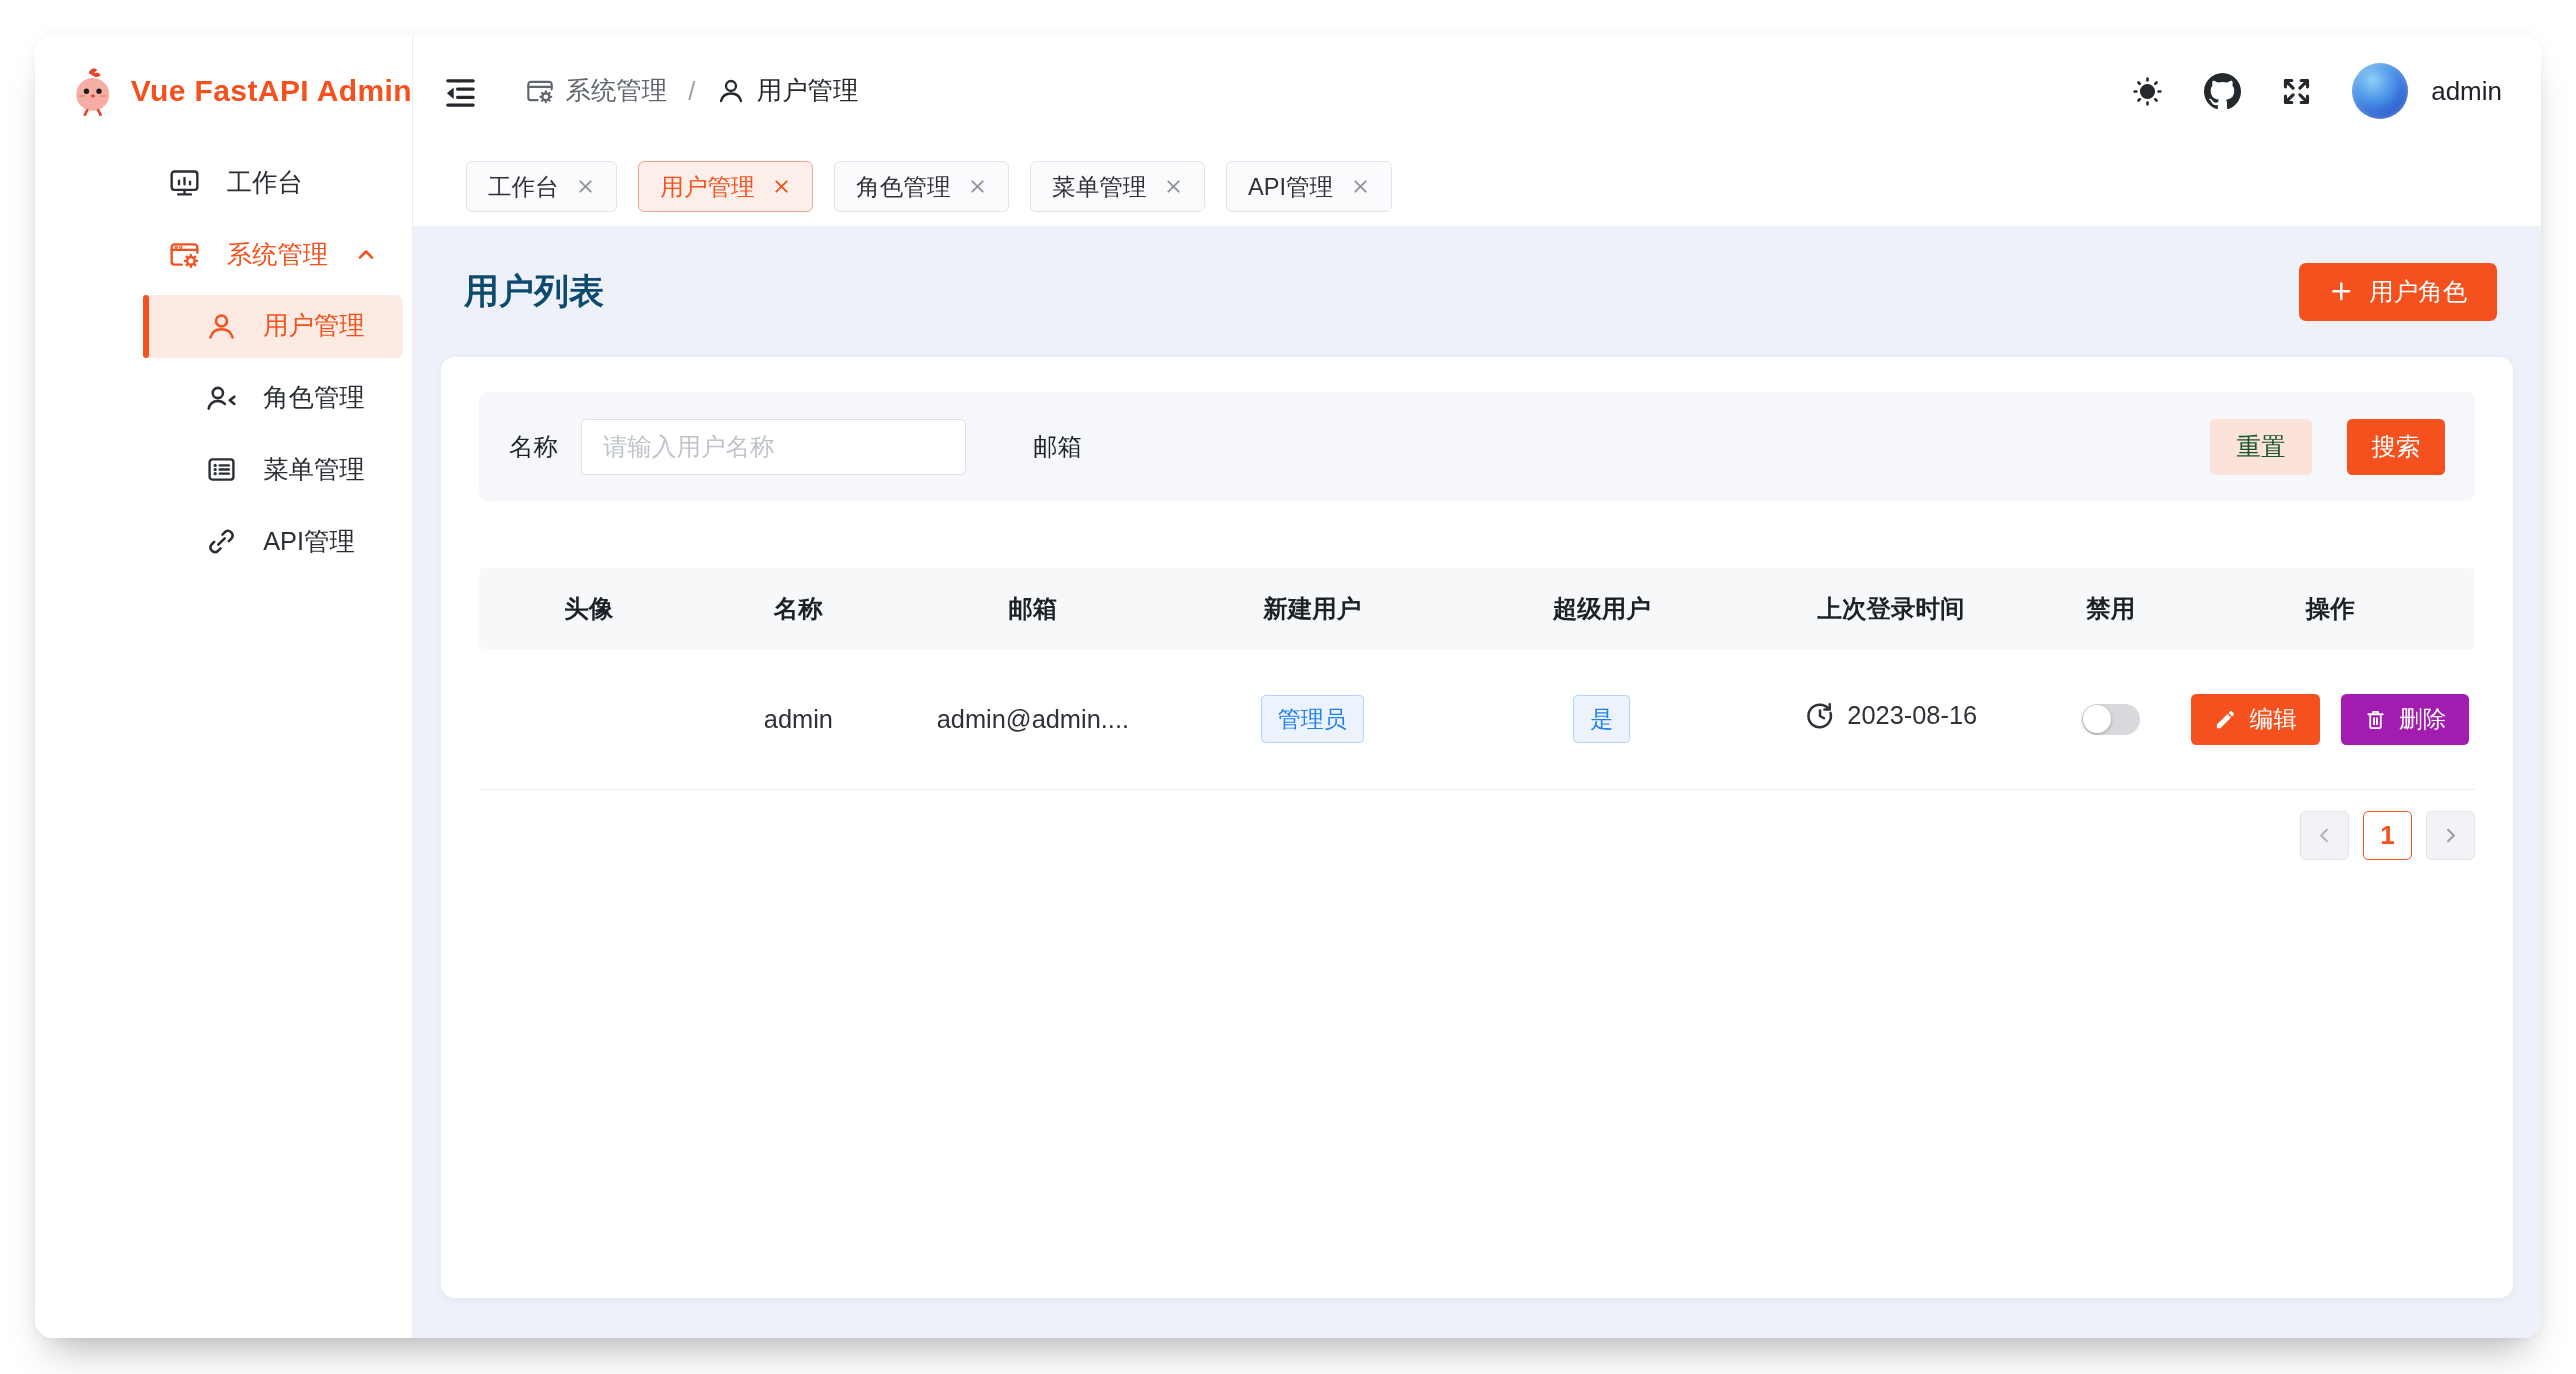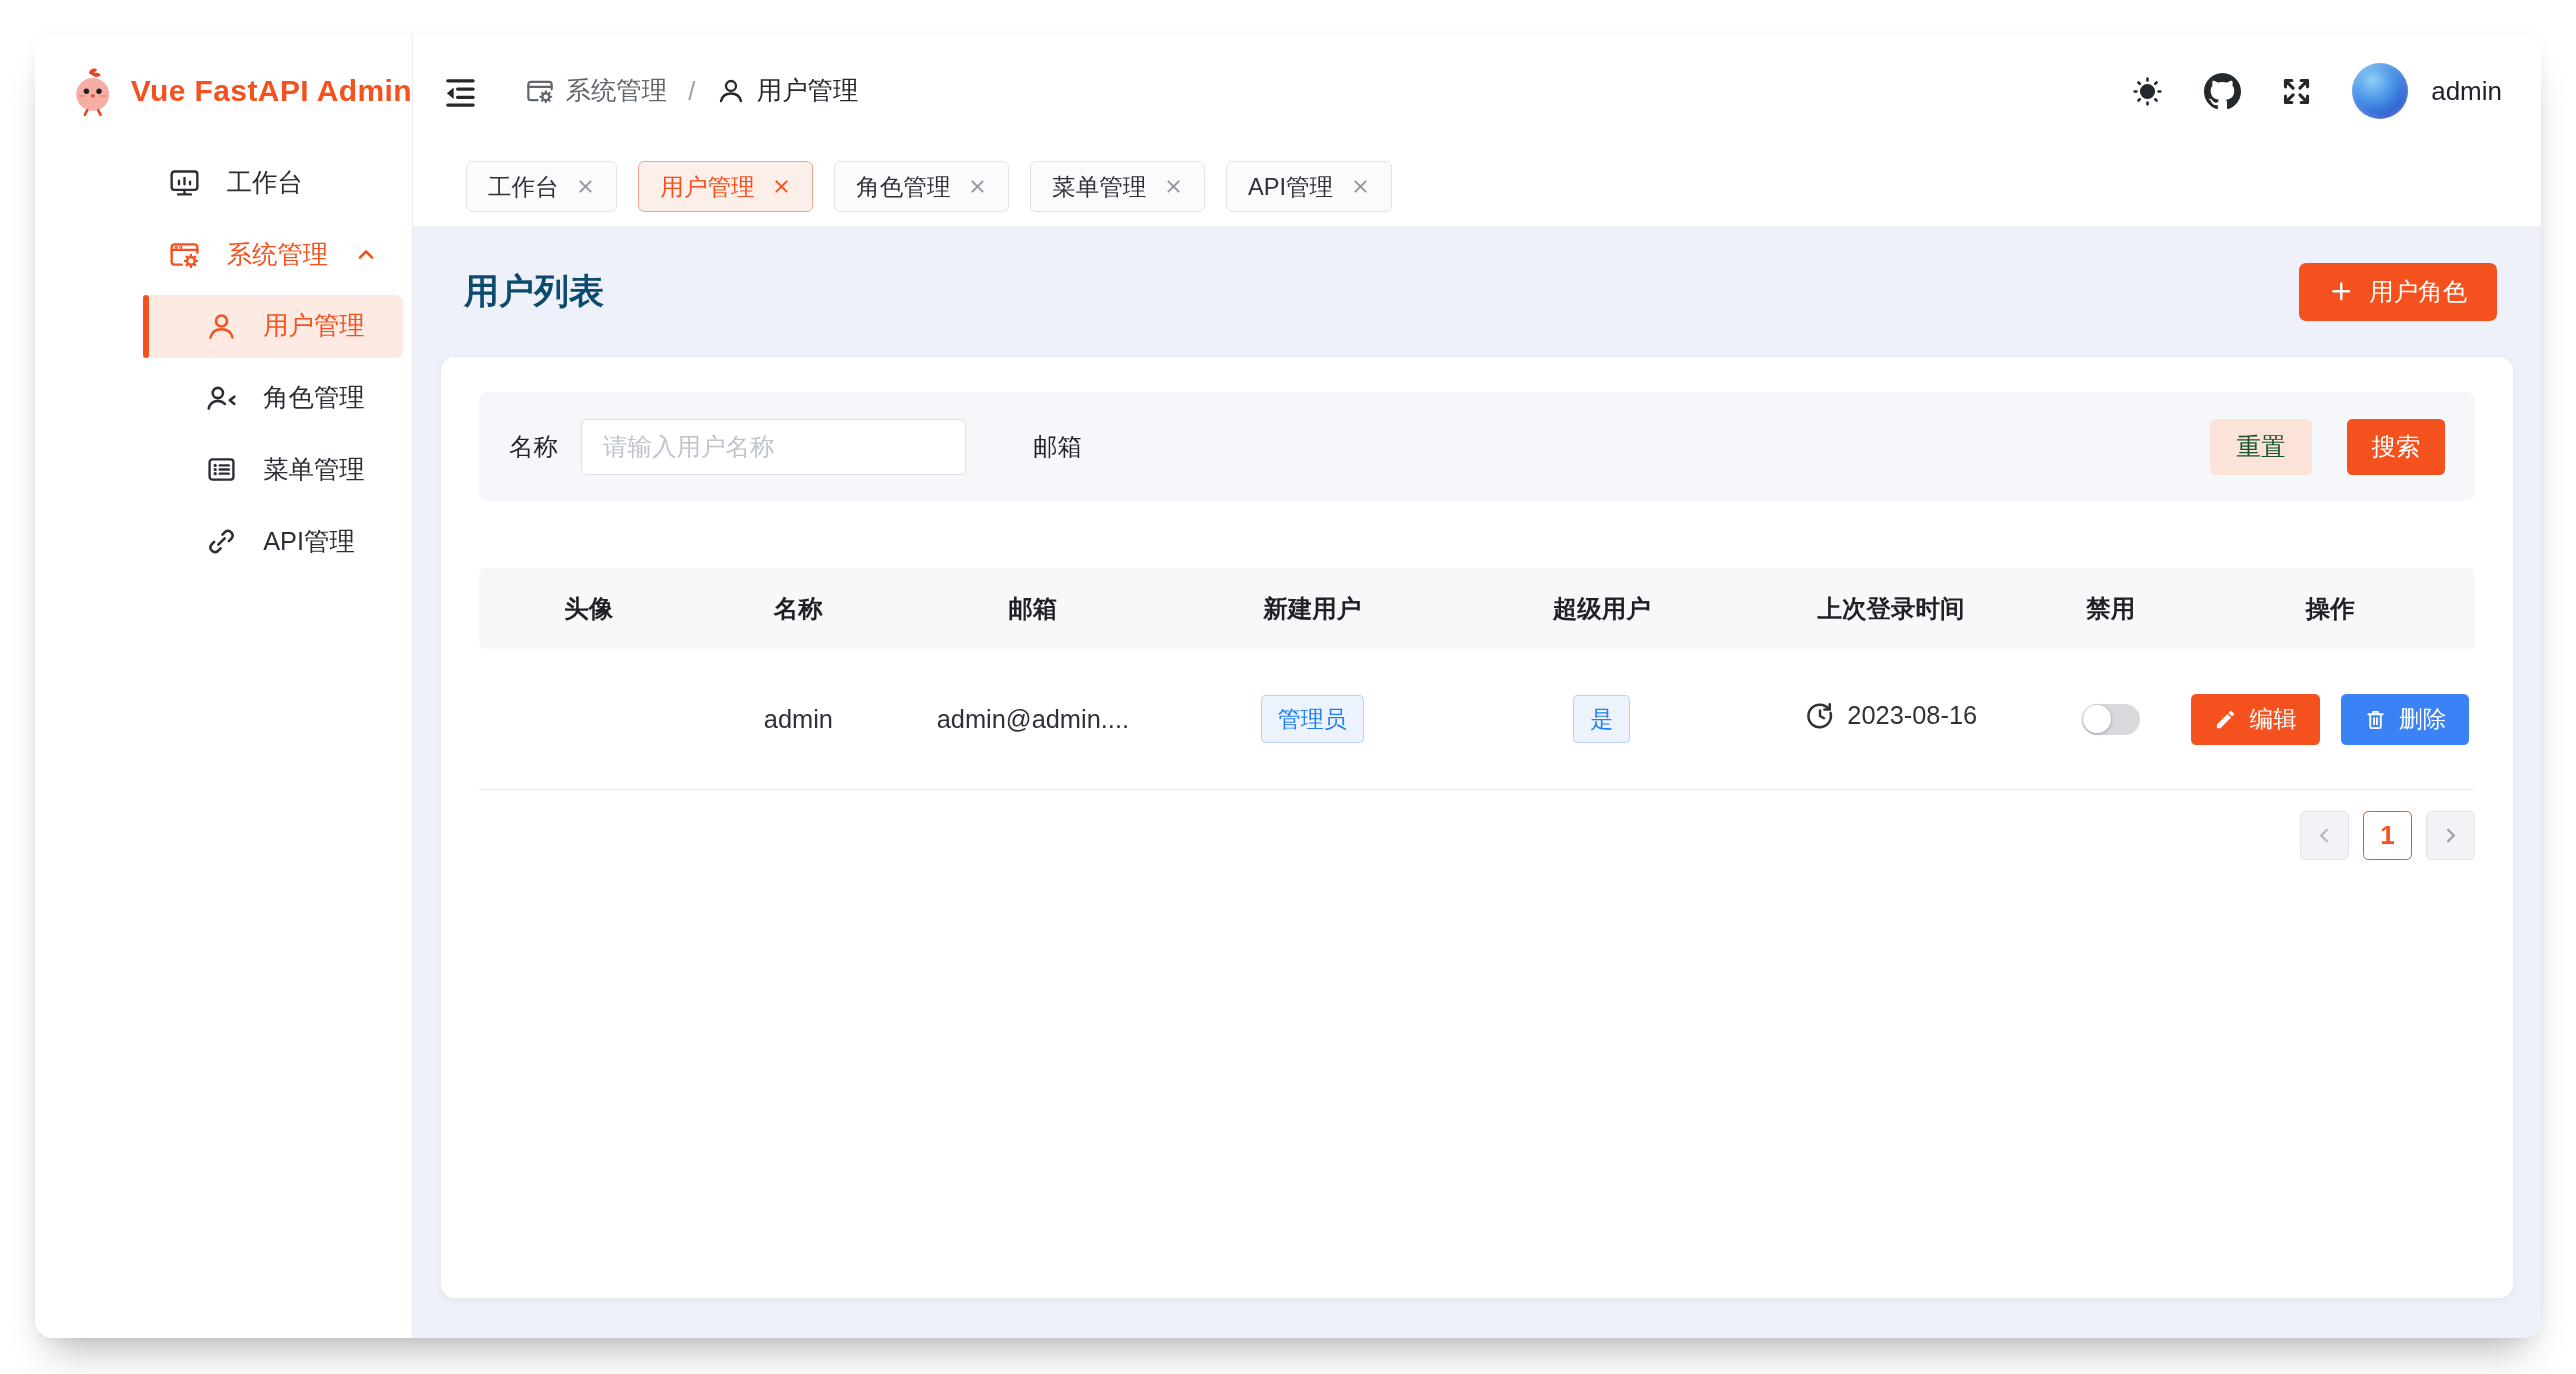--- a/index.html
+++ b/index.html
@@ -78,21 +78,21 @@
   table.users td{height:138px;text-align:center;font-size:25.4px;color:#2e3238;border-bottom:0.9px solid #ebebf0;}
   .tag{display:inline-block;padding:7.9px 15.8px;font-size:23px;color:#2080f0;background:#ecf3fd;
     border:0.9px solid #b3d4f7;border-radius:4.4px;cursor:default;}
   .login-cell{display:inline-flex;gap:12.3px;}
   .switch{display:inline-block;width:58px;height:31.5px;border-radius:15.8px;background:#d8d8dd;position:relative;cursor:pointer;vertical-align:middle;}
   .switch .knob{position:absolute;left:1.8px;top:1.8px;width:28px;height:28px;border-radius:50%;background:#fff;
     box-shadow:0 0.9px 3.5px rgba(0,0,0,.3);}
   .btn-edit,.btn-delete{display:inline-flex;align-items:center;gap:12.3px;height:51px;padding:0 23px;border:none;
     border-radius:5.3px;color:#fff;font-size:23.6px;cursor:pointer;font-family:inherit;vertical-align:middle;}
   .btn-edit{background:#f4511e;}
-  .btn-delete{background:#3b82f6;margin-left:14px;}
+  .btn-delete{background:#a21caf;margin-left:14px;}
   
   .pagination{display:flex;justify-content:flex-end;gap:14px;margin-top:21px;}
   .pg-btn{width:49px;height:49px;border-radius:5.3px;background:#f3f3f7;border:0.9px solid #e3e3e9;
     display:flex;align-items:center;justify-content:center;cursor:pointer;box-sizing:border-box;}
   .pg-page{width:49px;height:49px;border-radius:5.3px;background:#fff;border:1.8px solid #f4511e;color:#f4511e;
     font-size:26px;font-weight:600;display:flex;align-items:center;justify-content:center;cursor:pointer;box-sizing:border-box;}
   svg{display:block;}
 </style>
 </head>
 <body>

